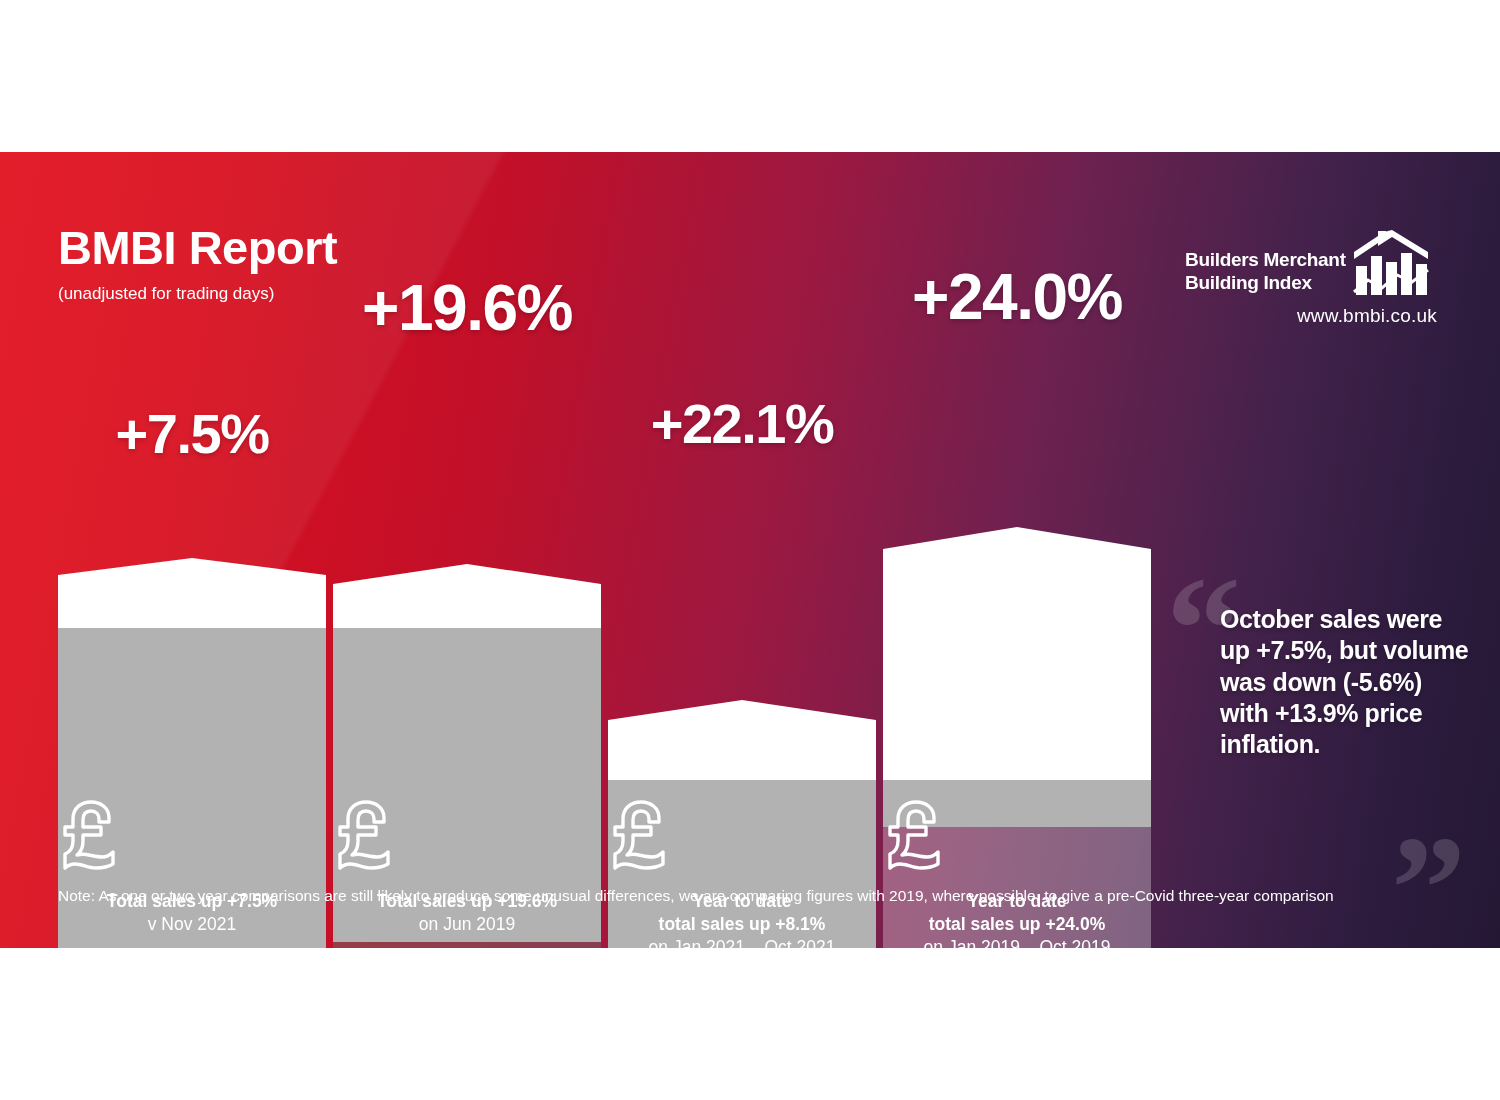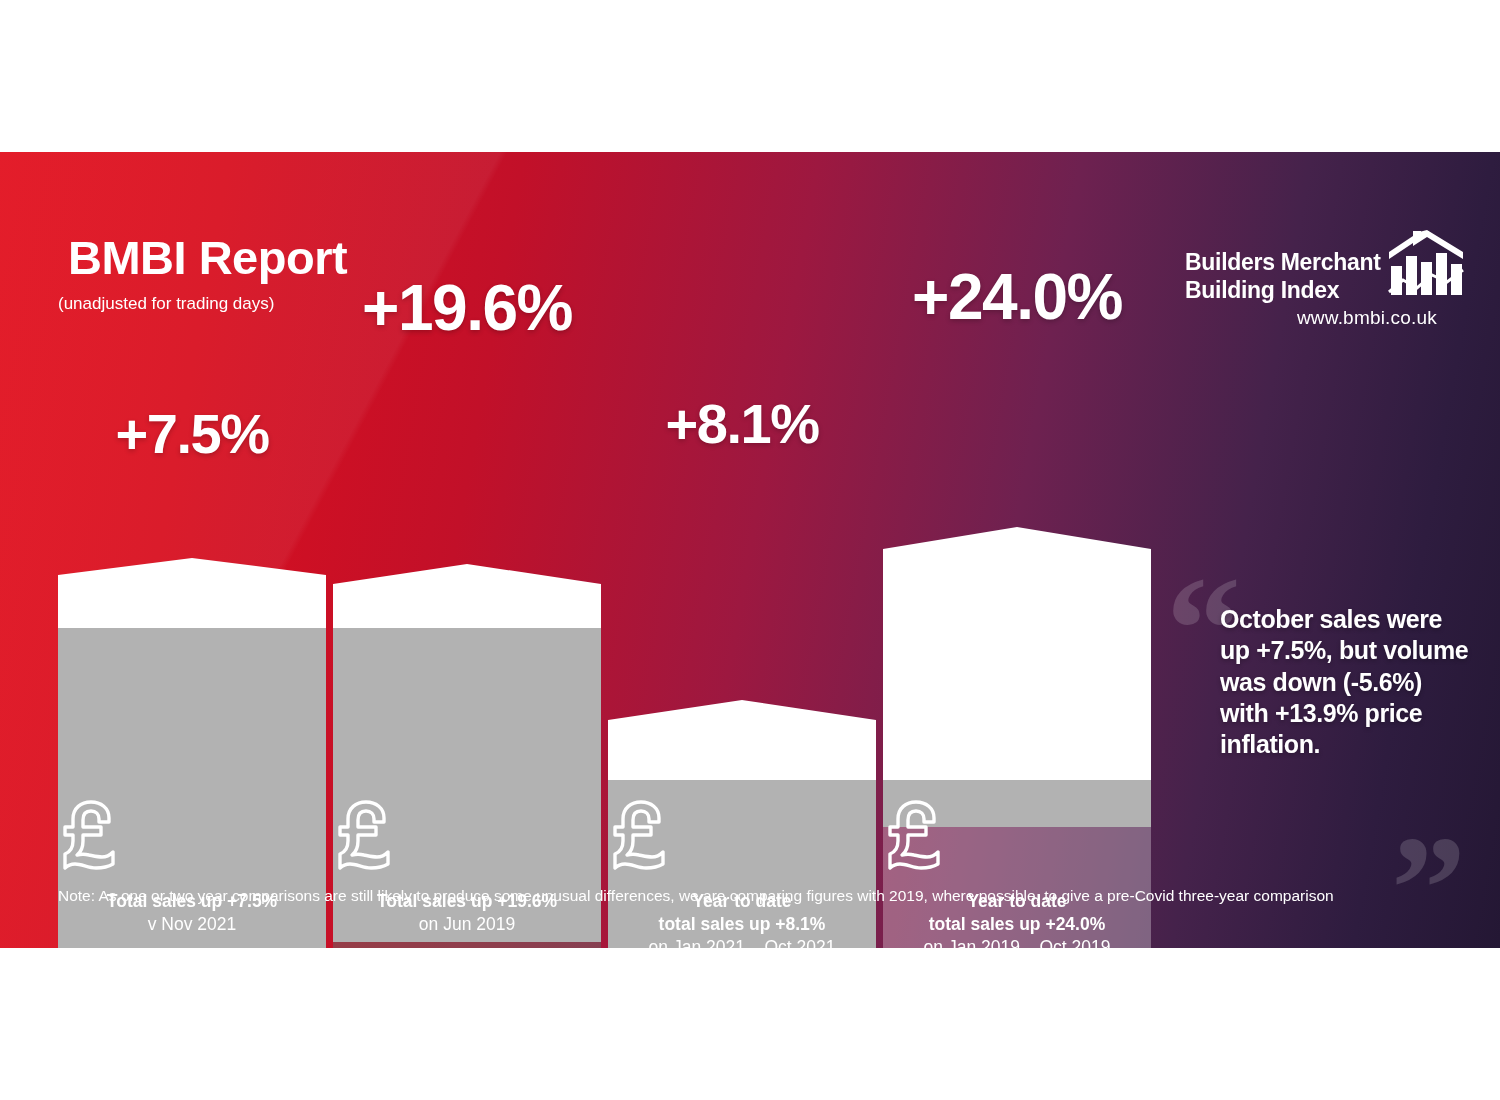--- a/index.html
+++ b/index.html
@@ -41,21 +41,21 @@
   }
 
   
   #header { position: absolute; left: 58px; top: 72px; }
   #title {
     font-size: 47px;
     font-weight: bold;
     color: #ffffff;
     letter-spacing: -0.5px;
     line-height: 1;
-    margin: 10px;
+    margin: 0;
   }
   #subtitle {
     font-size: 37px;
     font-weight: normal;
     color: #ffffff;
     letter-spacing: -0.2px;
     line-height: 1;
     margin: 14px 0 0 0;
   }
   #note-sub {
@@ -74,21 +74,21 @@
     width: 260px;
   }
   #logo-row {
     display: flex;
     align-items: flex-start;
     justify-content: flex-start;
   }
   #logo-words {
     color: #ffffff;
     font-weight: bold;
-    font-size: 23px;
+    font-size: 19px;
     line-height: 1.22;
     letter-spacing: -0.3px;
     padding-top: 18px;
     white-space: nowrap;
   }
   #logo-mark { margin-left: 6px; }
   #logo-url {
     margin-top: 3px;
     text-align: right;
     padding-right: 8px;
@@ -268,21 +268,21 @@
         </svg>
       </div>
       <div class="bar-caption">
         <div class="strong">Total sales up +19.6%</div>
         <div class="light">on Jun 2019</div>
       </div>
     </div>
   </div>
 
   <div class="bar" id="bar-2" style="left:608px; top:254px;">
-    <div class="bar-pct" style="top:-10px;">+8.1%</div>
+    <div class="bar-pct" style="top:-10px;">+22.1%</div>
     <svg class="bar-svg" width="268" height="556" viewBox="0 0 268 556" style="position:absolute; top:0px;">
       <defs>
         <clipPath id="clip2">
           <path d="M0 314 L134 294 L268 314 L268 556 L0 556 Z"></path>
         </clipPath>
       </defs>
       <path d="M0 314 L134 294 L268 314 L268 556 L0 556 Z" fill="#ffffff"></path>
       <rect x="0" y="374" width="268" height="182" fill="rgba(255,255,255,0.30)" clip-path="url(#clip2)"></rect>
       <rect x="0" y="374" width="268" height="182" fill="rgba(0,0,0,0.30)" clip-path="url(#clip2)"></rect>
     </svg>

